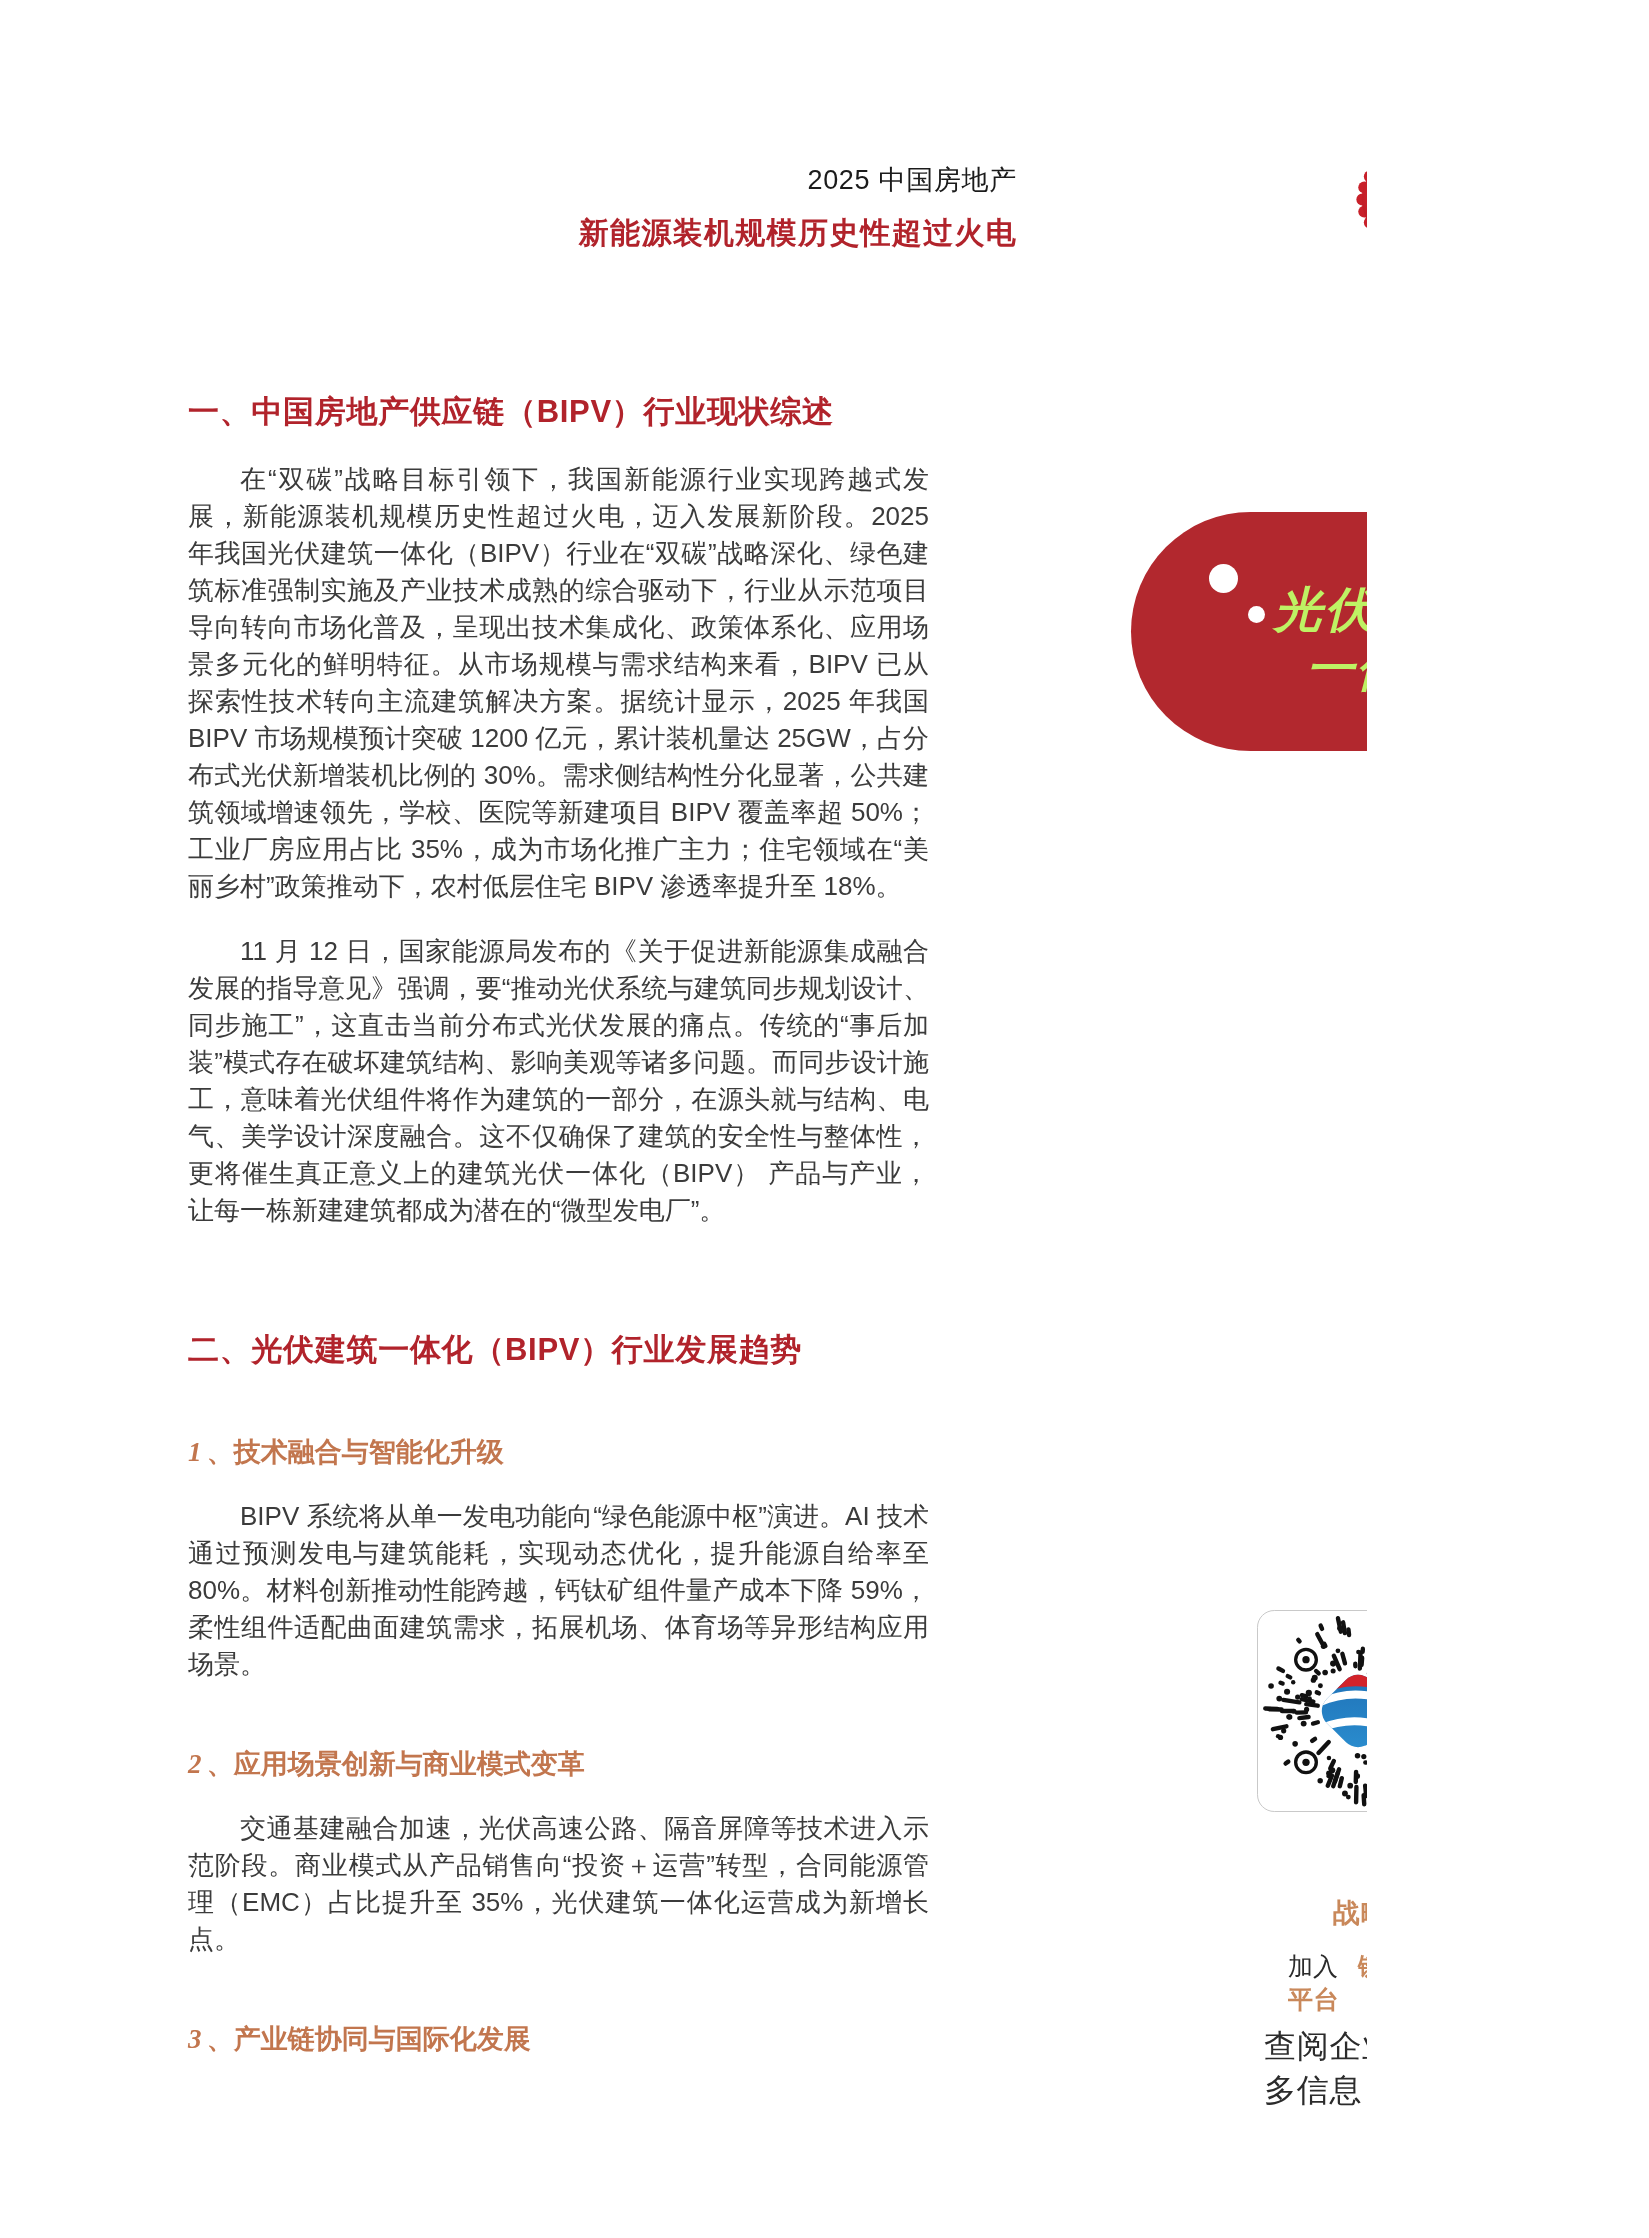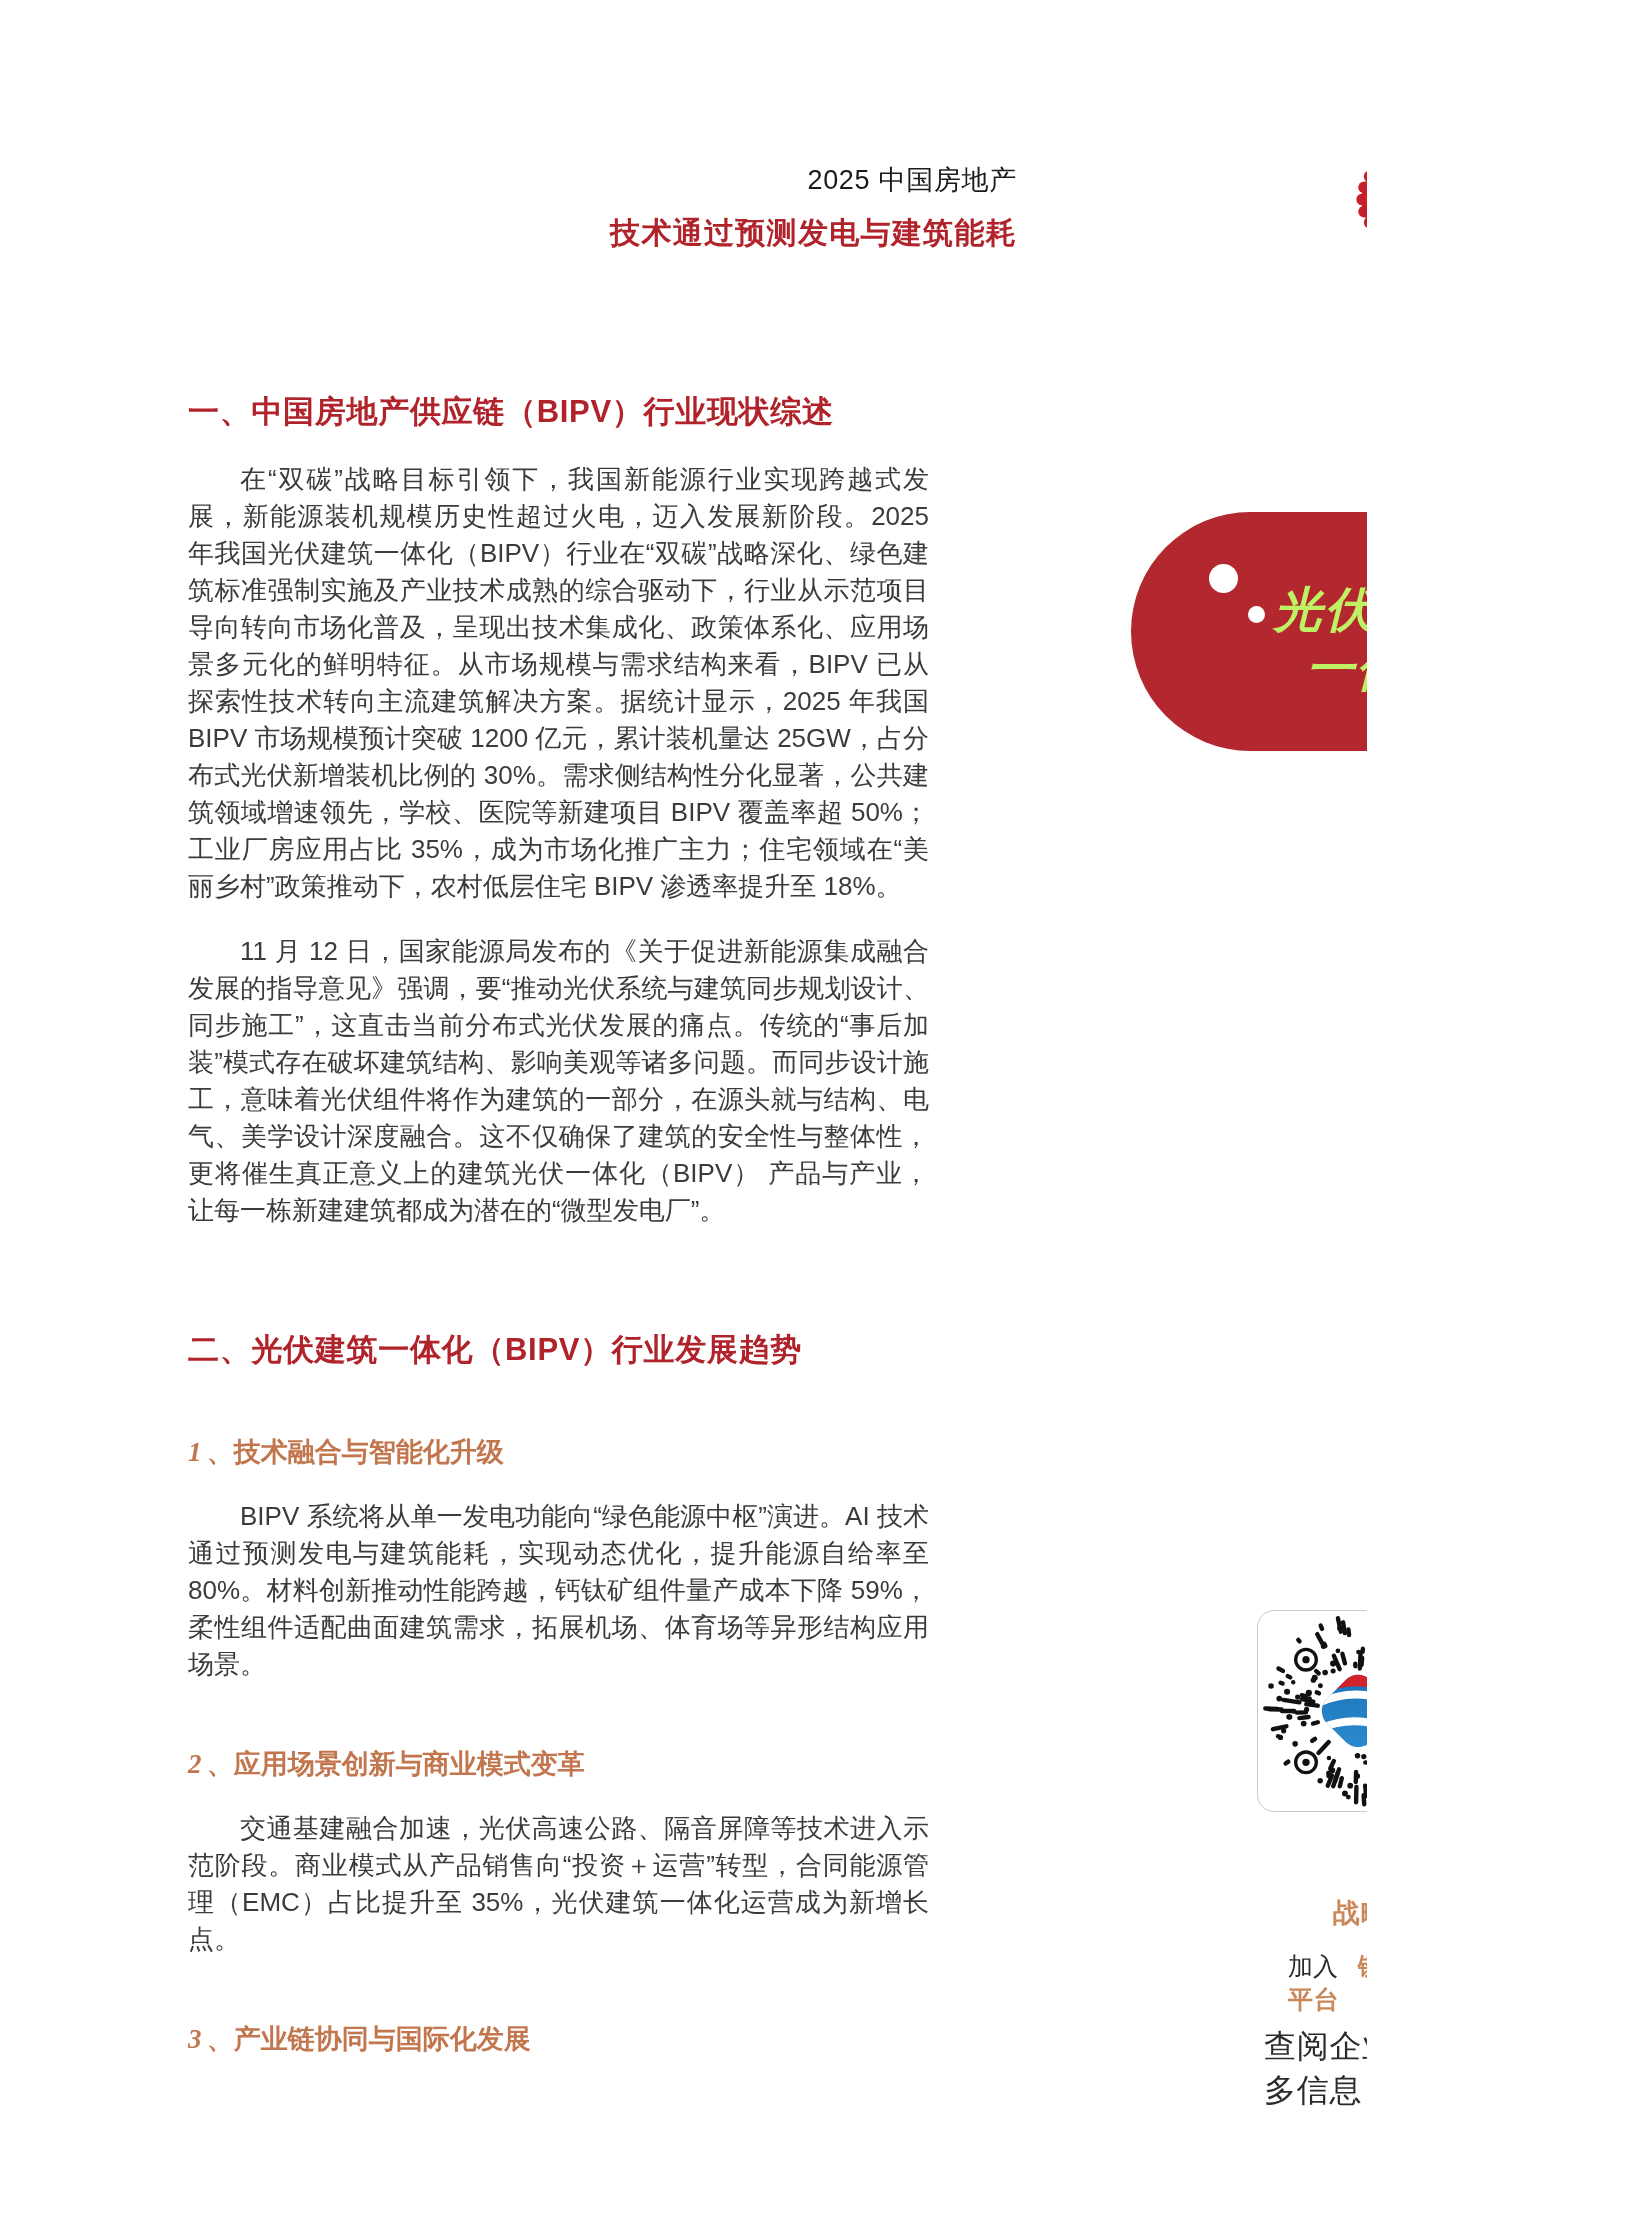--- a/index.html
+++ b/index.html
@@ -45,21 +45,21 @@
 
   .page-num { position:absolute; left:1425px; top:2100px; font-size:28px; color:#c2410c; }
 </style>
 </head>
 <body>
 
 <div class="page">
 
   <div class="header-titles">
     <div class="header-title-black">2025 中国房地产</div>
-    <div class="header-title-red">技术通过预测发电与建筑能耗</div>
+    <div class="header-title-red">新能源装机规模历史性超过火电</div>
   </div>
 
   <div class="seal">
     <svg viewBox="0 0 140 140" xmlns="http://www.w3.org/2000/svg">
       <defs>
         <radialGradient id="sealGrad" cx="50%" cy="42%" r="65%">
           <stop offset="0%" stop-color="#DE3038"></stop>
           <stop offset="70%" stop-color="#C8202A"></stop>
           <stop offset="100%" stop-color="#B0161F"></stop>
         </radialGradient>

